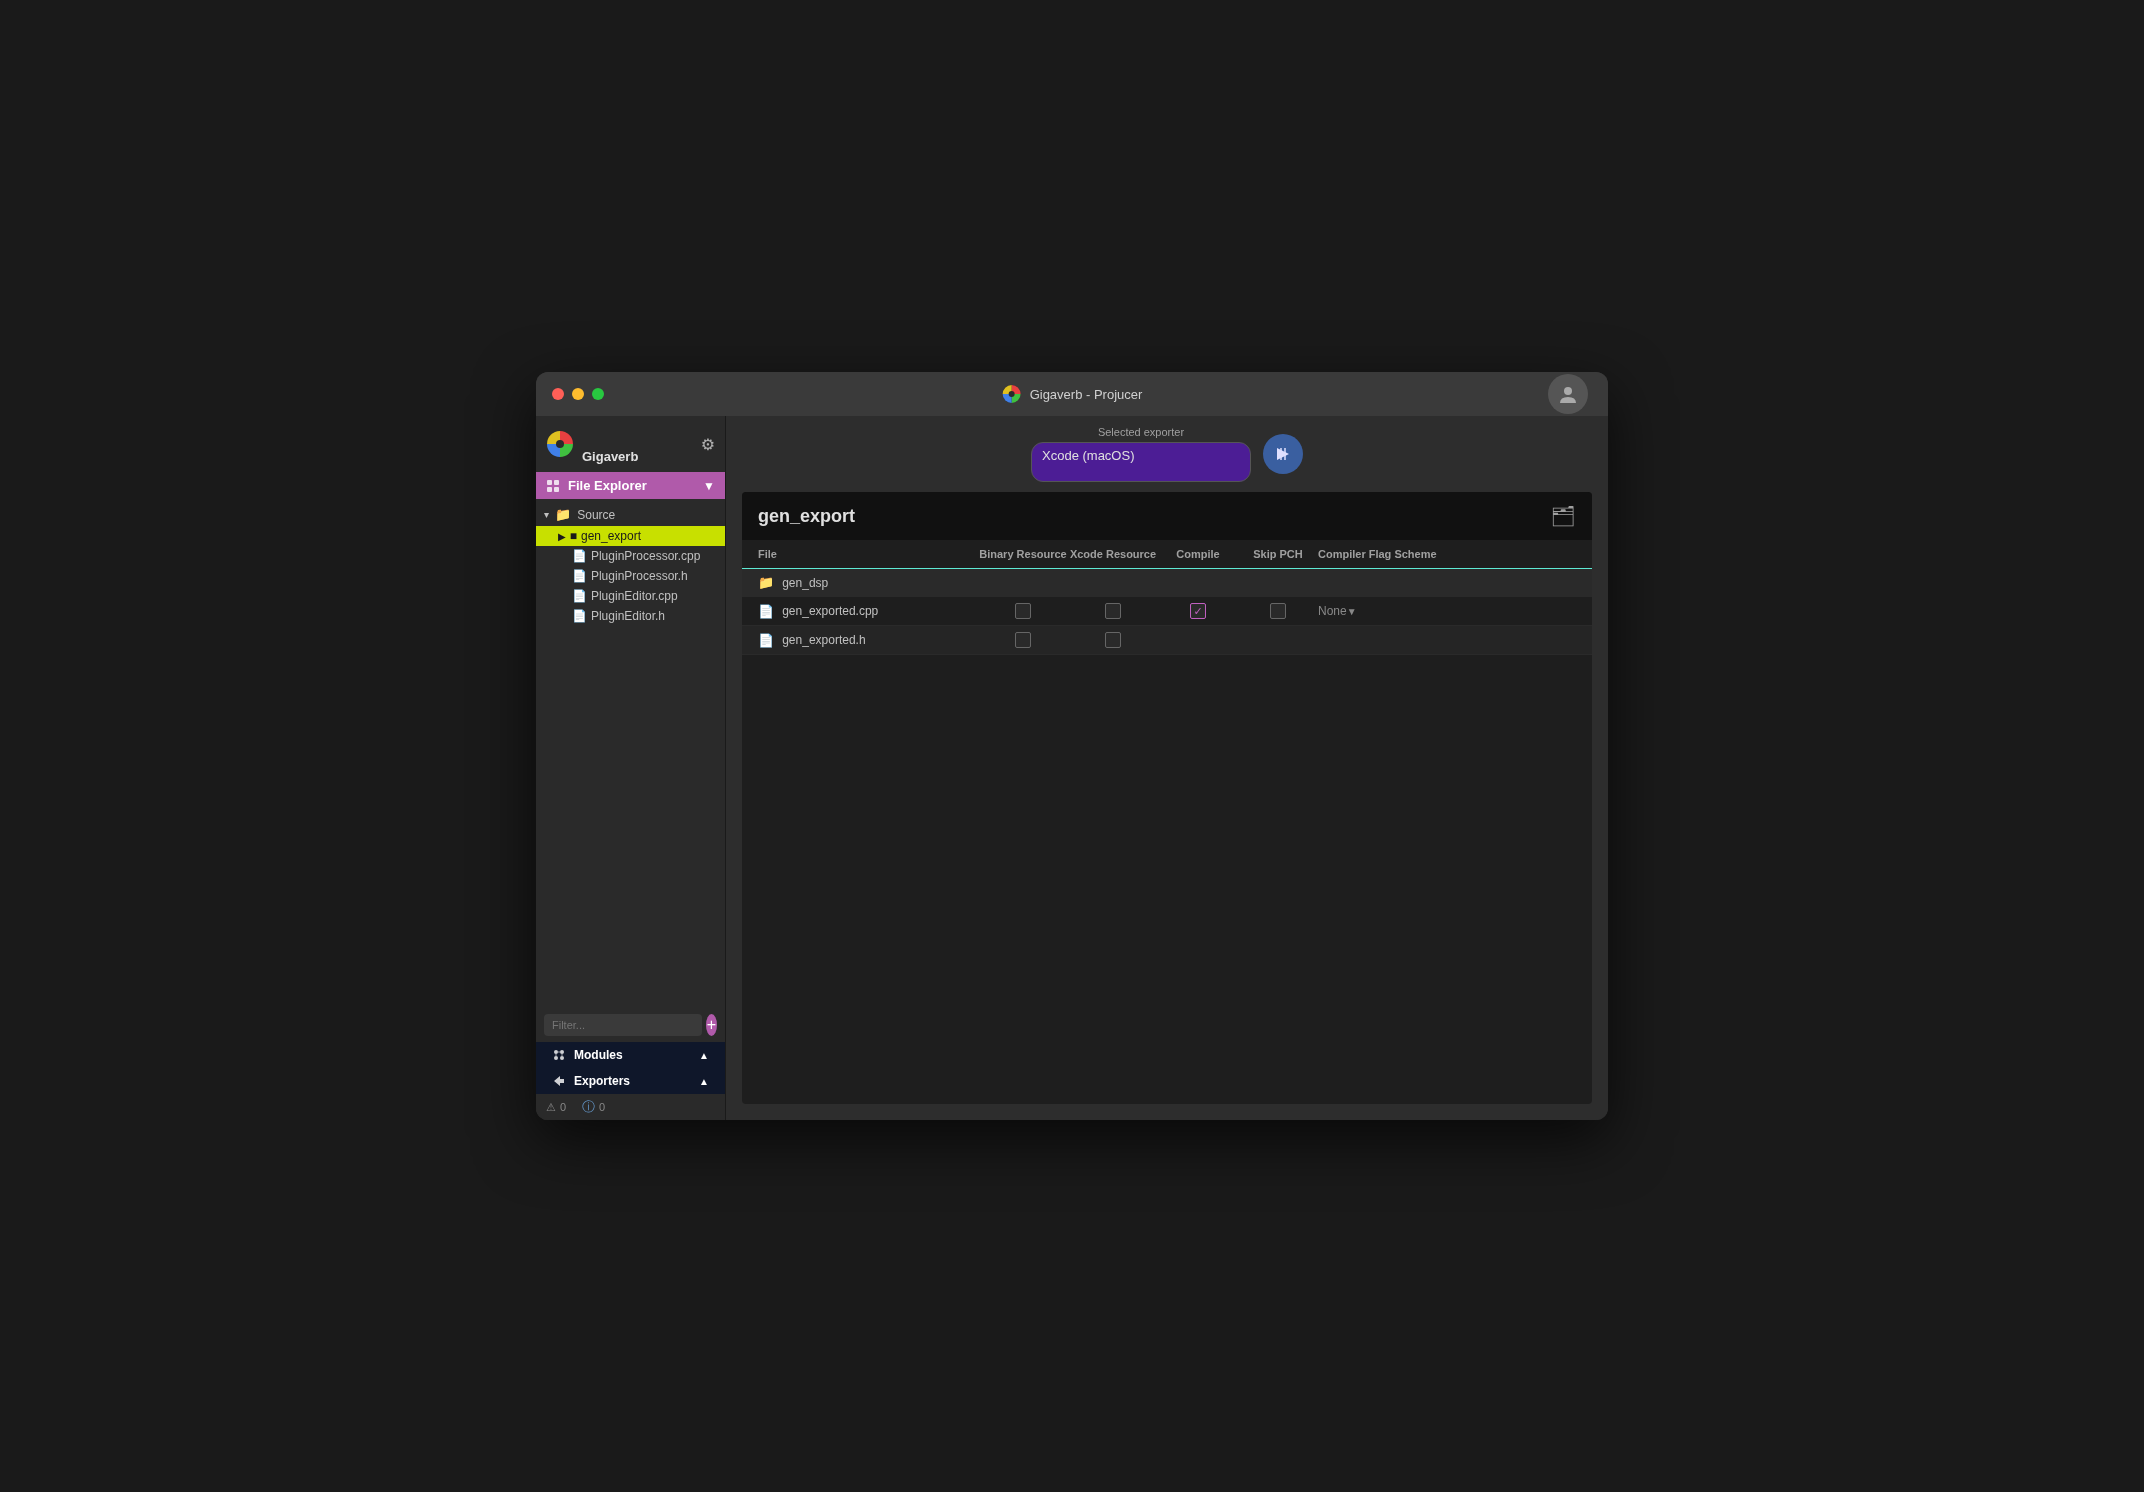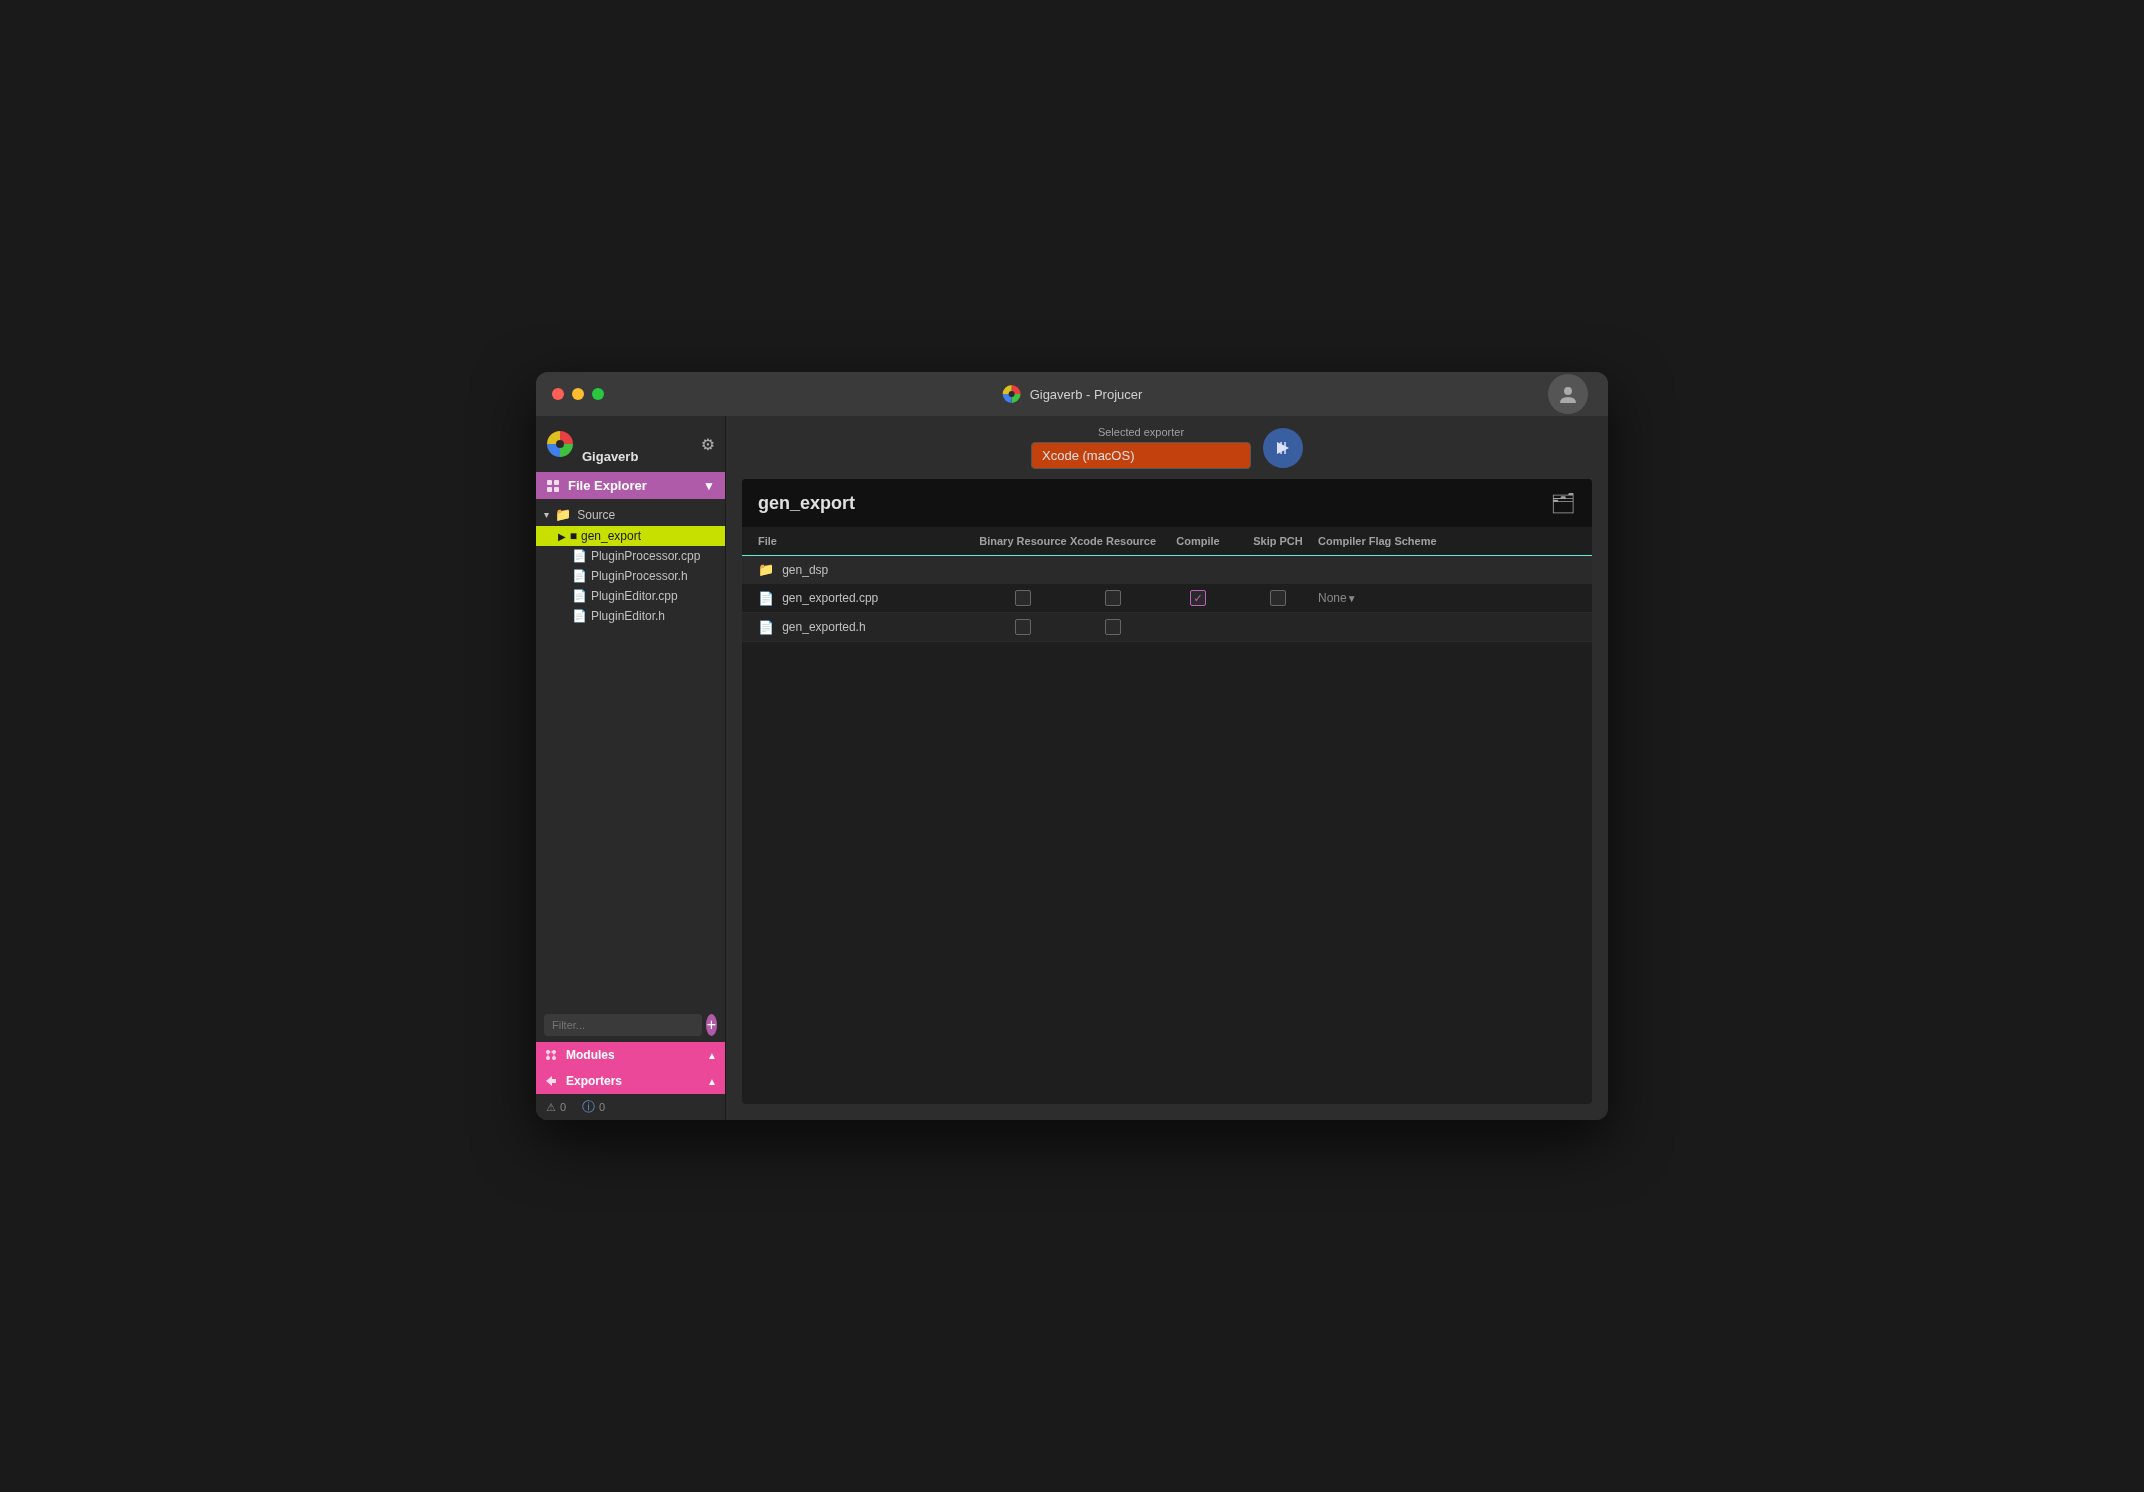--- a/index.html
+++ b/index.html
@@ -171,25 +171,25 @@
       border: none;
       color: #fff;
       font-size: 16px;
       cursor: pointer;
       display: flex;
       align-items: center;
       justify-content: center;
       line-height: 1;
     }
     .bottom-panel {
-      background: #ec4899;
+      background: #0f172a;
       display: flex;
       align-items: center;
       justify-content: space-between;
-      padding: 6px 8px;
+      padding: 6px 16px;
       cursor: pointer;
       text-align: right;
     }
     .bottom-panel-left {
       display: flex;
       align-items: center;
       gap: 8px;
       color: #fff;
       font-size: 12px;
       font-weight: 600;
@@ -233,25 +233,25 @@
     .exporter-label {
       color: #a0a0a0;
       font-size: 11px;
     }
     .exporter-select-wrapper {
       display: flex;
       align-items: center;
       gap: 8px;
     }
     .exporter-select {
-      background: #c2410c;
+      background: #4c1d95;
       border: 1px solid #555;
-      border-radius: 4px;
+      border-radius: 12px;
       color: #e0e0e0;
-      padding: 5px 30px 5px 10px;
+      padding: 5px 30px 18px 10px;
       font-size: 13px;
       appearance: none;
       outline: none;
       cursor: pointer;
       min-width: 220px;
     }
     .run-btn {
       width: 40px;
       height: 40px;
       border-radius: 50%;

